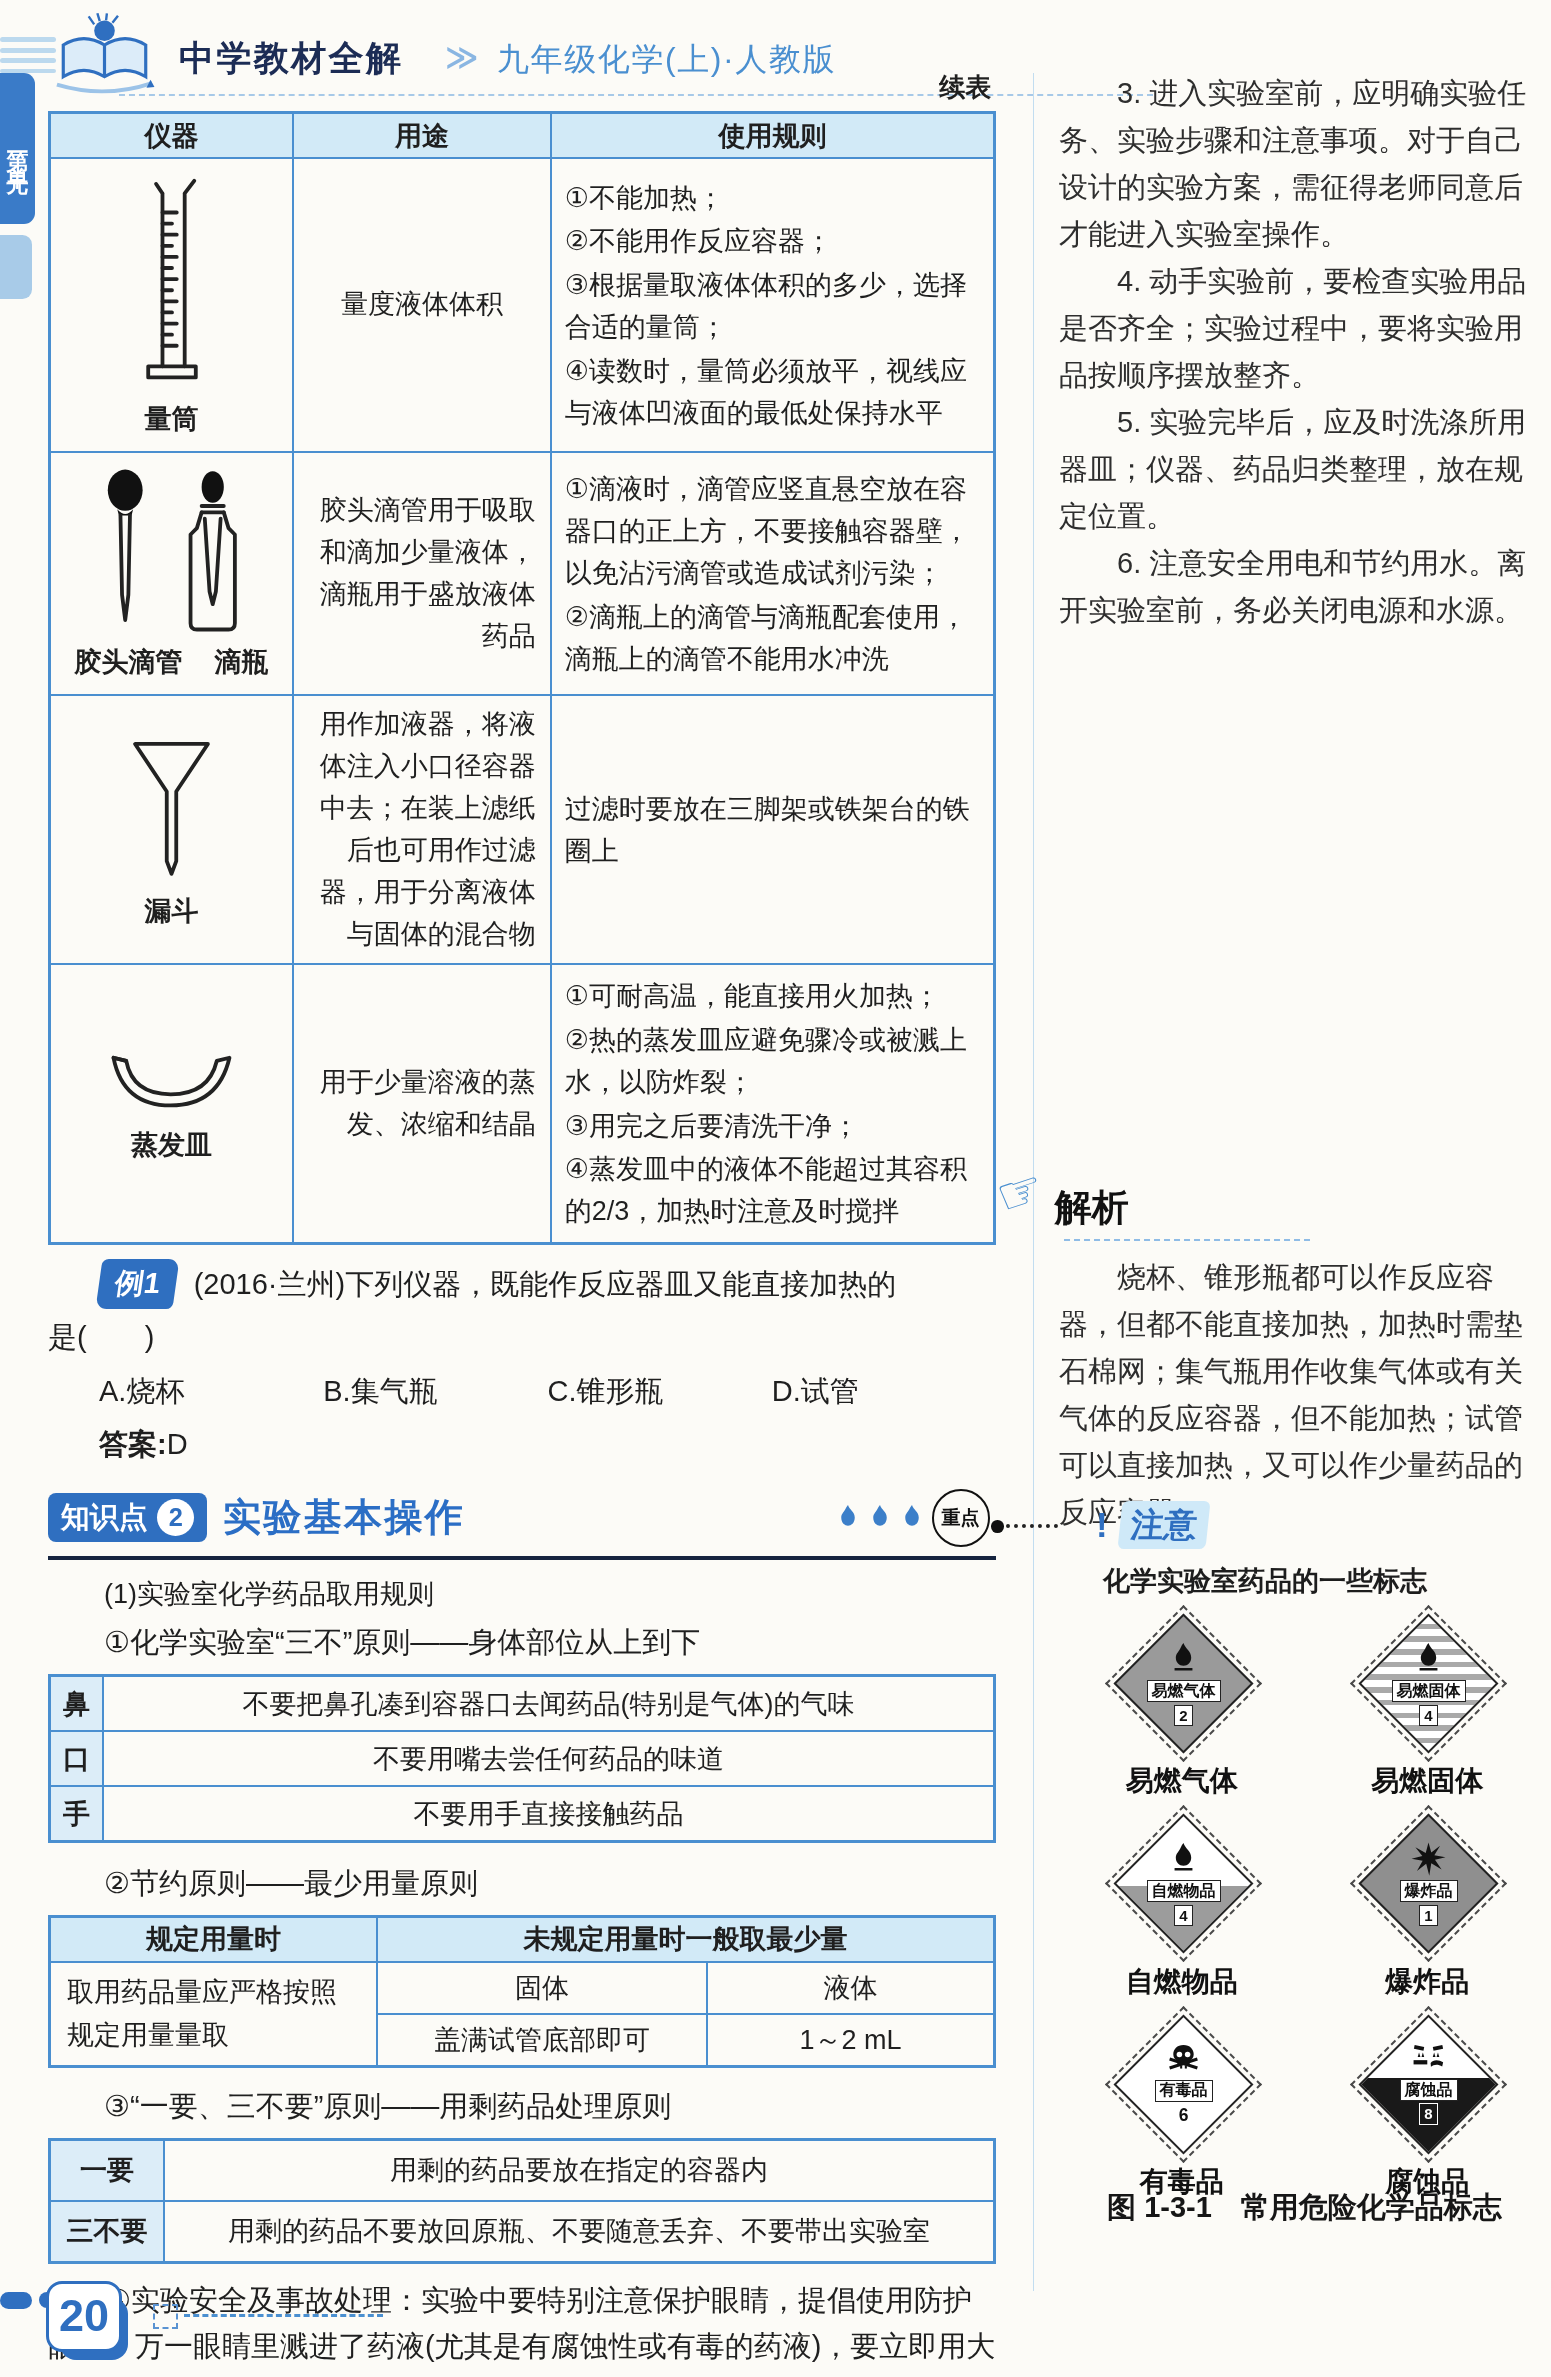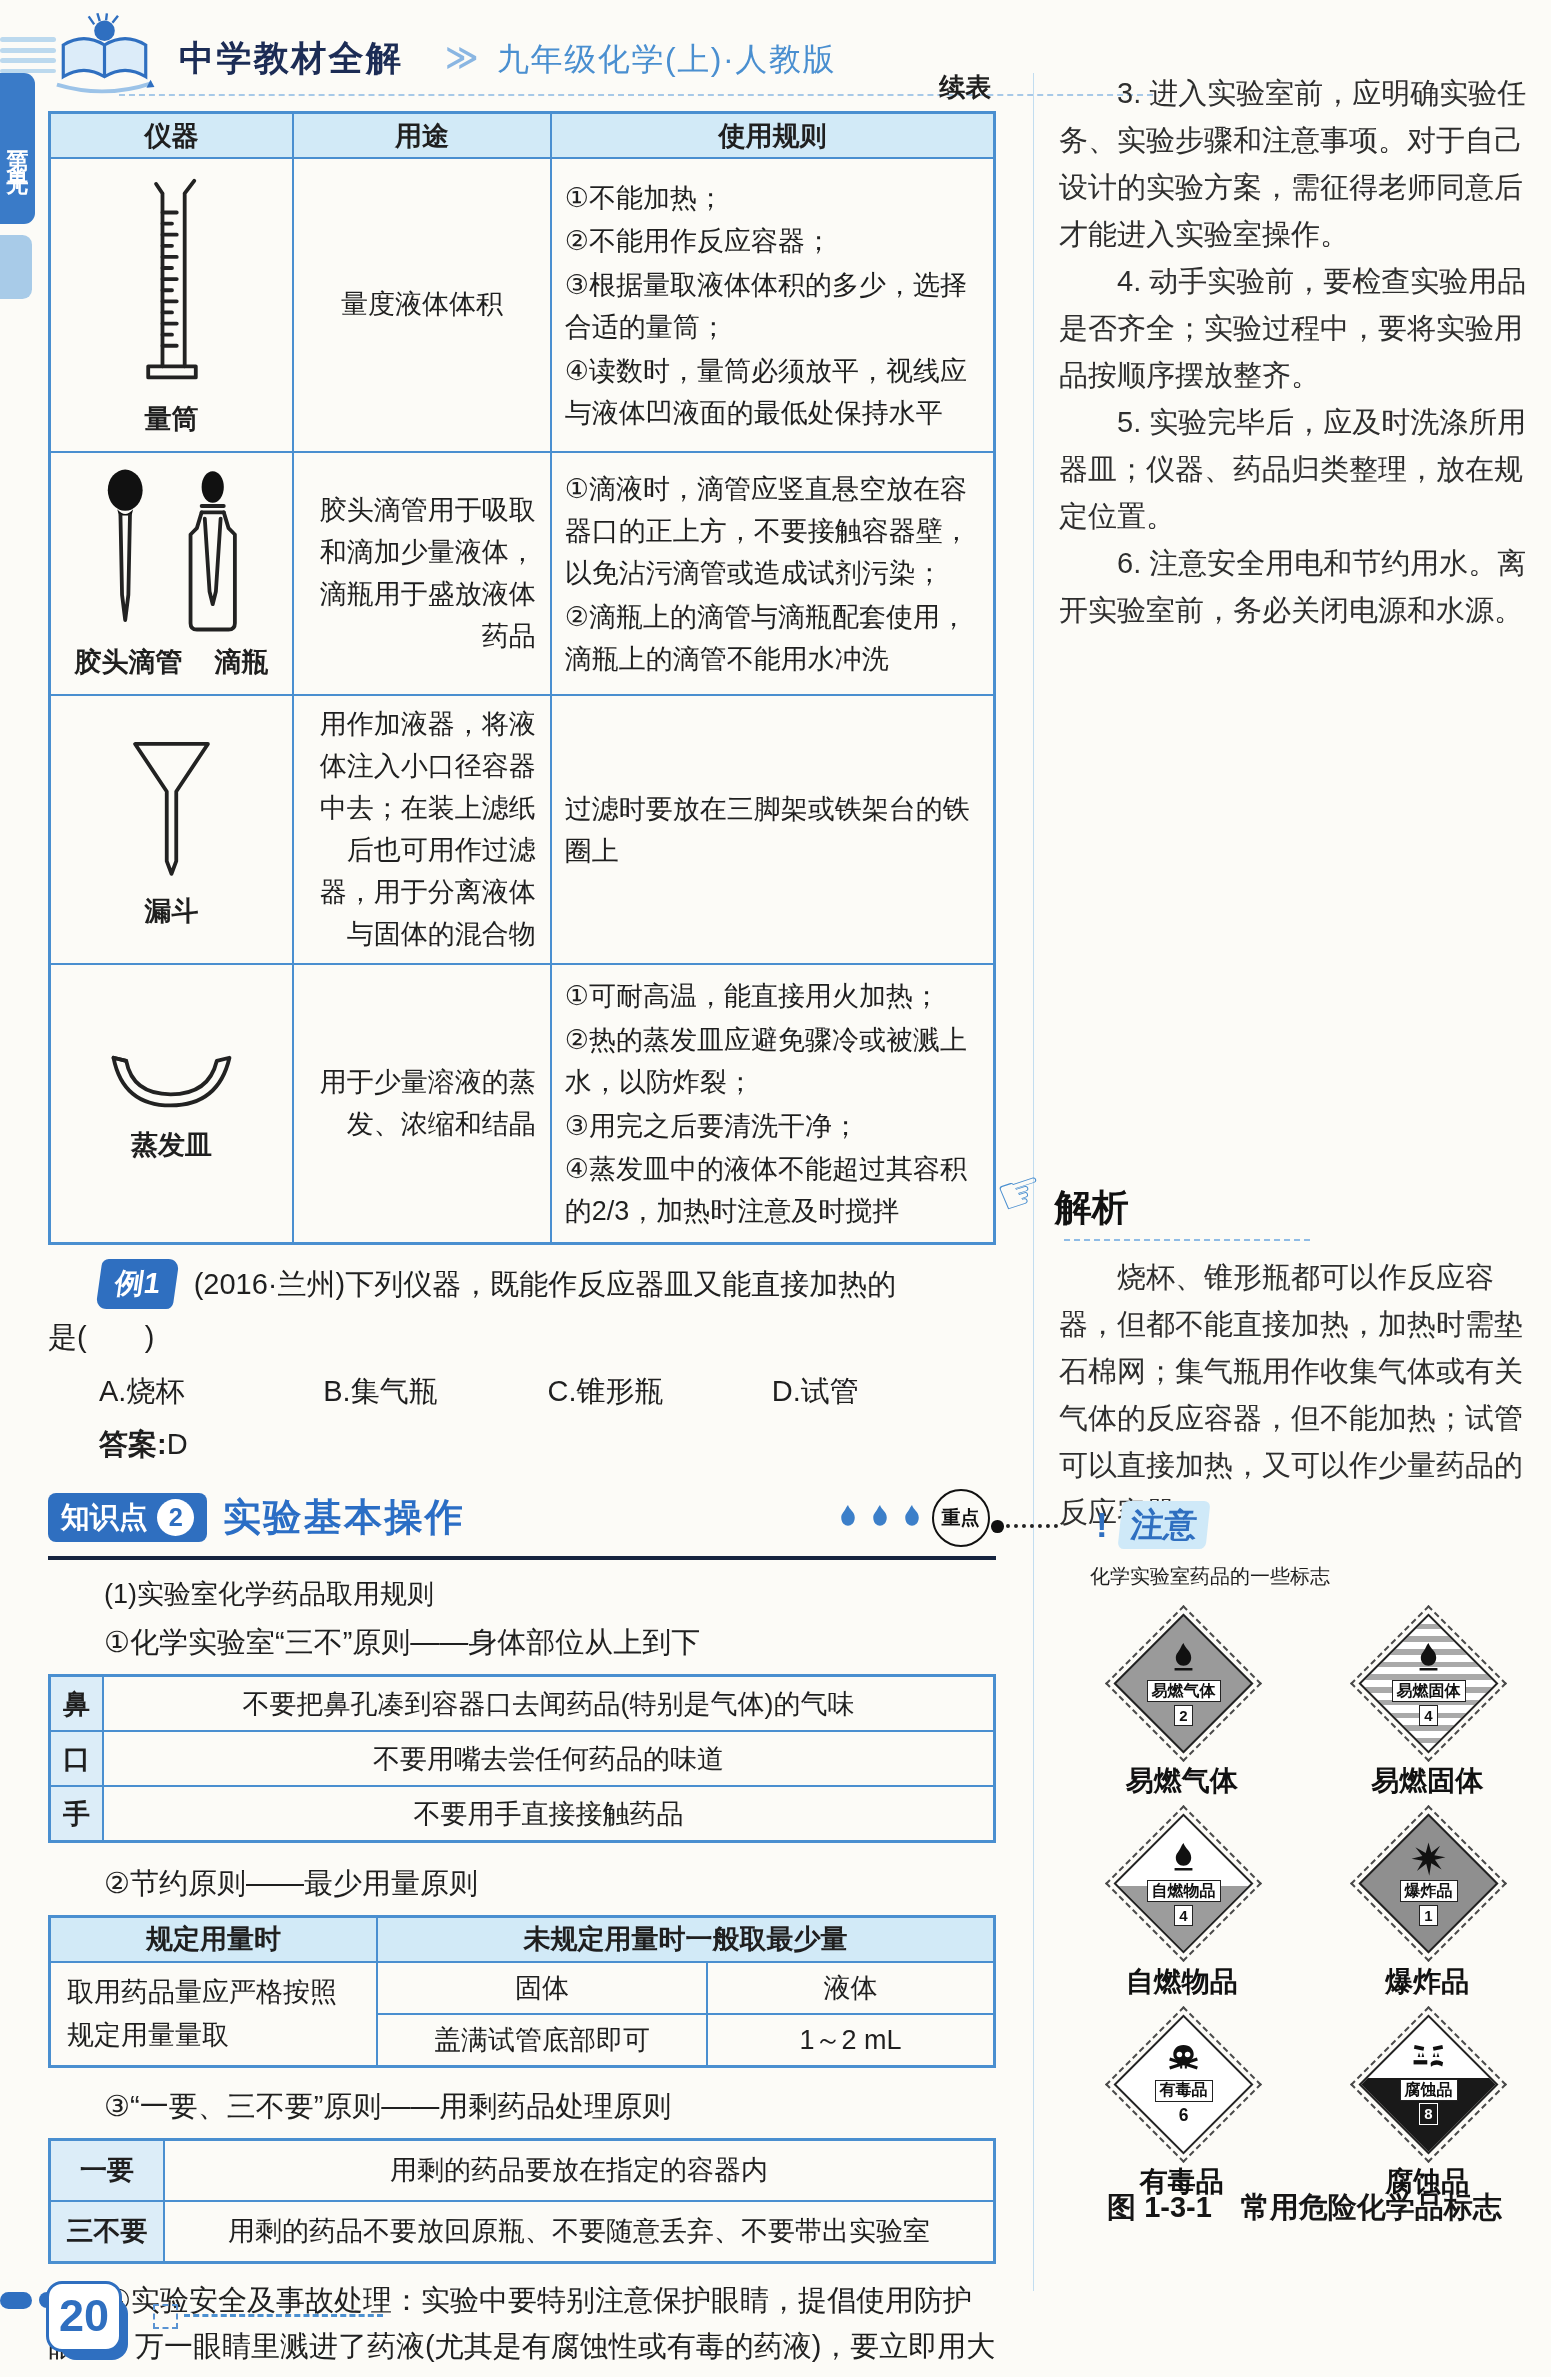--- a/index.html
+++ b/index.html
@@ -76,21 +76,21 @@
   .notes p{margin:0;font-size:29px;line-height:1.62;color:#2e2e2e;text-indent:2em;}
   .analysis{position:absolute;left:0;top:1151px;width:491px;}
   .an-head{display:flex;align-items:center;}
   .hand{color:#4a8fd0;font-size:52px;transform:rotate(-18deg);margin-left:-62px;margin-right:11px;}
   .an-title{font-size:37px;font-weight:bold;color:#111;margin-top:32px;}
   .an-wave{width:246px;border-top:2.4px dashed #8fbce6;margin:6.4px 0 12.7px 4.8px;}
   .analysis p{margin:0;font-size:29px;line-height:1.62;color:#2e2e2e;text-indent:2em;}
   .notice{position:absolute;left:37px;top:1501px;display:flex;align-items:center;gap:12.7px;}
   .n-mark{color:#2f6fc0;font-size:35px;font-weight:bold;}
   .n-title{background:#cfe9f8;color:#2f6fc0;font-size:33px;font-weight:bold;padding:1.6px 11px;border-radius:6.4px;transform:skewX(-6deg);}
-  .notice-sub{position:absolute;left:31px;top:1563px;font-size:20px;font-weight:400;color:#1d1d1d;}
+  .notice-sub{position:absolute;left:44px;top:1563px;font-size:27px;font-weight:700;color:#1d1d1d;}
   .sym-grid{position:absolute;left:0;top:1608px;width:491px;display:grid;grid-template-columns:1fr 1fr;row-gap:8px;justify-items:center;}
   .symbol{display:flex;flex-direction:column;align-items:center;}
   .dm{position:relative;width:148px;height:148px;}
   .sq{position:absolute;left:26px;top:26px;width:95px;height:95px;transform:rotate(45deg);
       border:2px solid #222;outline:2px dashed #4a4a4a;outline-offset:4.8px;background:#fff;}
   .s0 .sq{background:#9a9a9a;}
   .s1 .sq{background:repeating-linear-gradient(-45deg,#fff 0 7.2px,#a9a9a9 7.2px 12.7px);}
   .s2 .sq{background:linear-gradient(135deg,#fff 0 52%,#9c9c9c 52%);}
   .s3 .sq{background:#8f8f8f;}
   .s4 .sq{background:#fff;}

